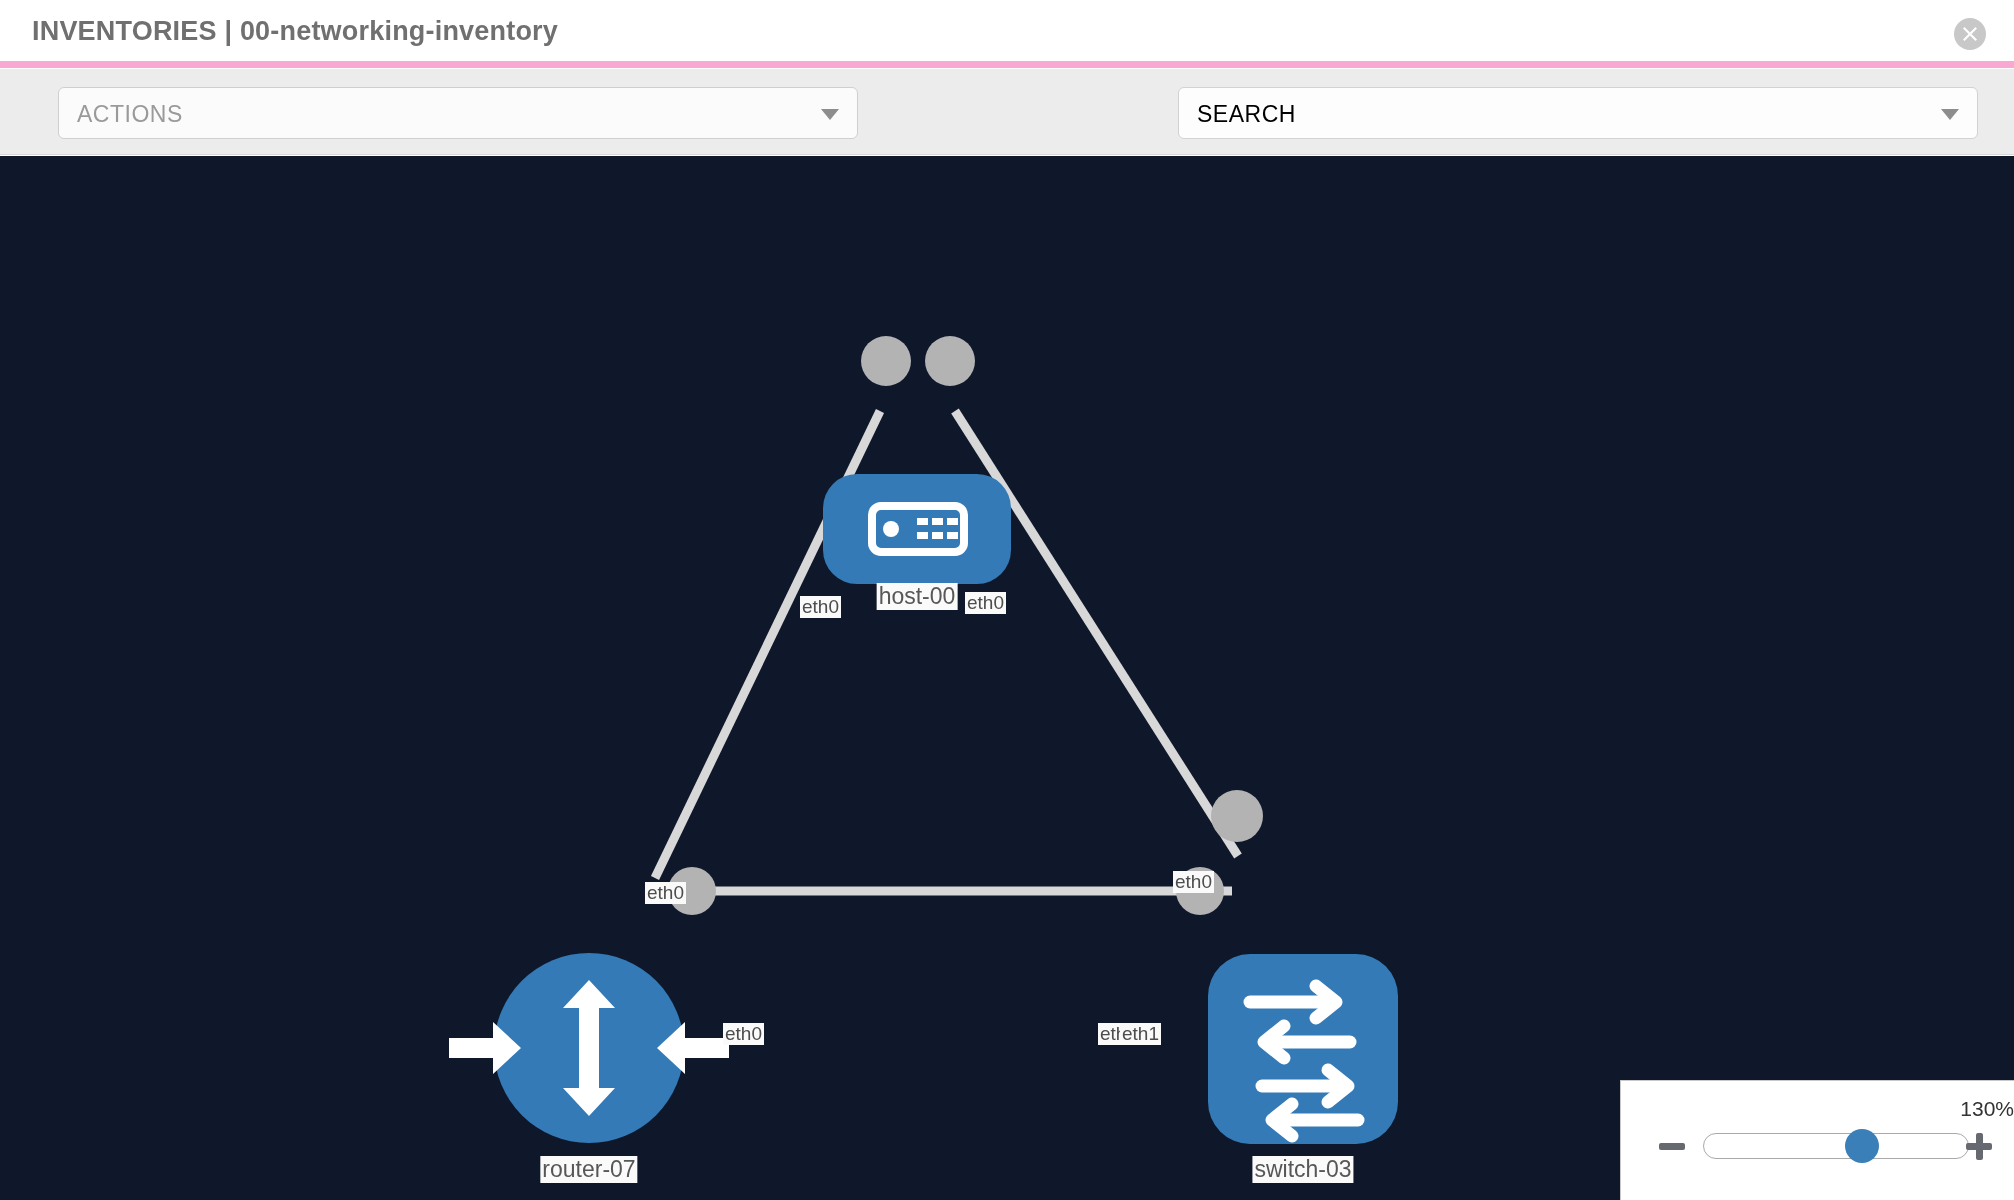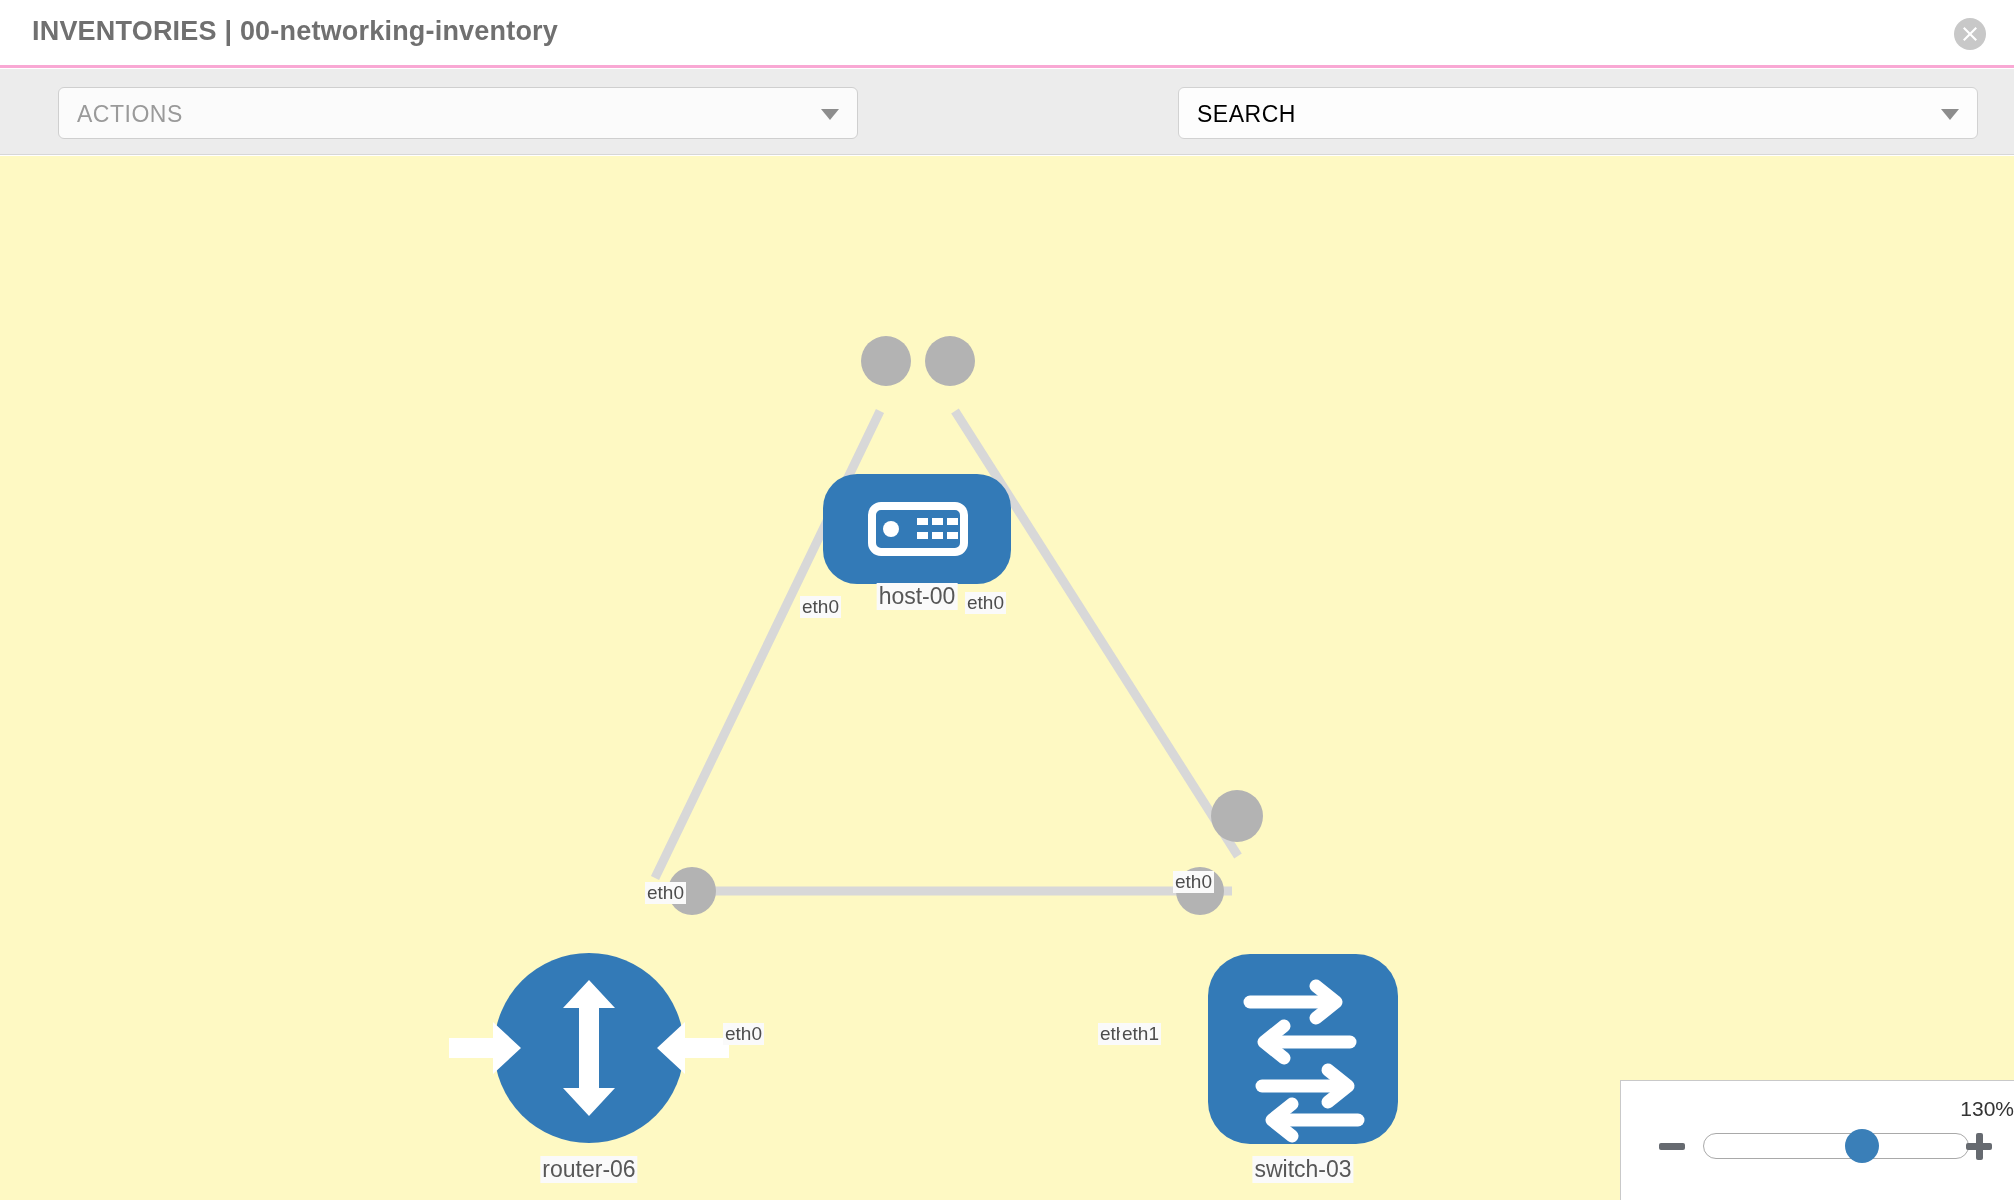--- a/index.html
+++ b/index.html
@@ -19,21 +19,21 @@
     background: #ffffff;
   }
 
   
   .header {
     position: absolute;
     left: 0; top: 0;
     width: 2014px;
     height: 68px;
     background: #ffffff;
-    border-bottom: 3px solid #f9a8d4;
+    border-bottom: 7px solid #f9a8d4;
   }
   .page-title {
     position: absolute;
     left: 32px;
     top: 16px;
     font-size: 27px;
     font-weight: bold;
     color: #707070;
     letter-spacing: 0.2px;
     white-space: nowrap;
@@ -117,21 +117,21 @@
     color: #000000;
     letter-spacing: 0.5px;
   }
 
   
   .canvas {
     position: absolute;
     left: 0; top: 156px;
     width: 2014px;
     height: 1044px;
-    background: #fef9c3;
+    background: #0f172a;
     overflow: hidden;
   }
   .canvas svg.graph {
     position: absolute;
     left: 0; top: 0;
     width: 2014px;
     height: 1044px;
   }
 
   
@@ -319,21 +319,21 @@
 
     <span class="iface-label" style="left:800px; top:440px;">eth0</span>
     <span class="iface-label" style="left:965px; top:436px;">eth0</span>
     <span class="iface-label" style="left:645px; top:726px;">eth0</span>
     <span class="iface-label" style="left:1173px; top:715px;">eth0</span>
     <span class="iface-label" style="left:723px; top:867px;">eth0</span>
     <span class="iface-label" style="left:1098px; top:867px;">eth0</span>
     <span class="iface-label" style="left:1120px; top:867px;">eth1</span>
 
     <span class="node-label" style="left:917px; top:427px;">host-00</span>
-    <span class="node-label" style="left:589px; top:1000px;">router-06</span>
+    <span class="node-label" style="left:589px; top:1000px;">router-07</span>
     <span class="node-label" style="left:1303px; top:1000px;">switch-03</span>
 
     <div class="zoom-panel" style="left:1620px; top:924px;">
       <div class="zoom-pct">130%</div>
       <div class="zoom-minus">
           <span class="bar"></span>
         </div>
       <div class="zoom-slider">
         <div class="zoom-thumb" style="left: 60%;"></div>
       </div>

